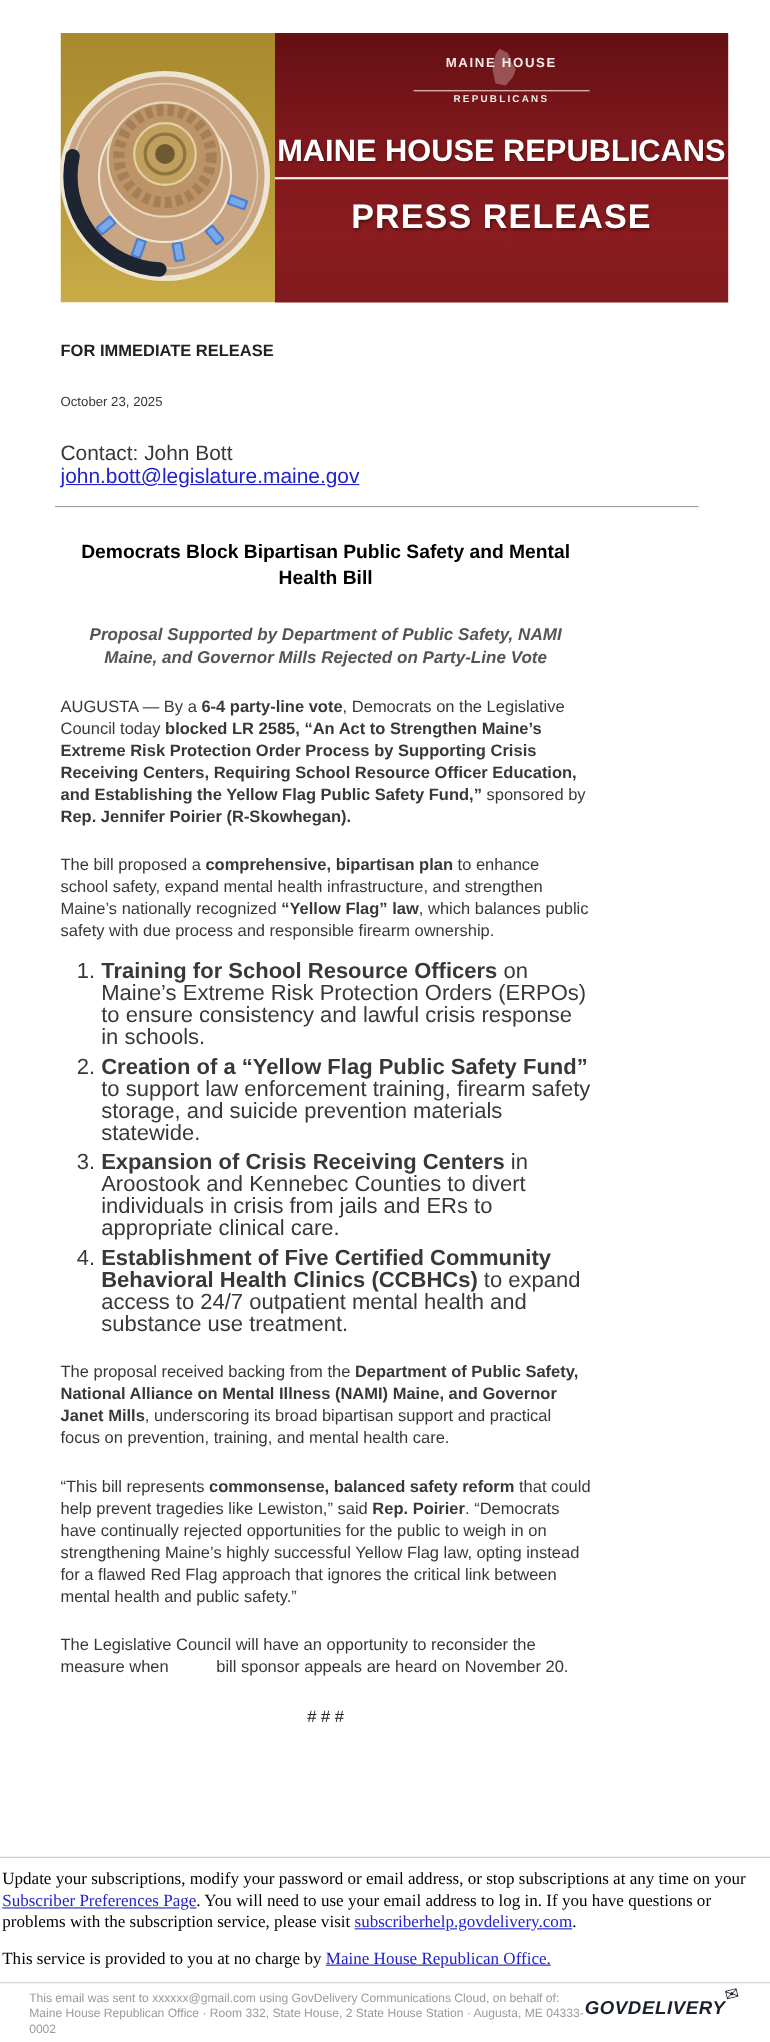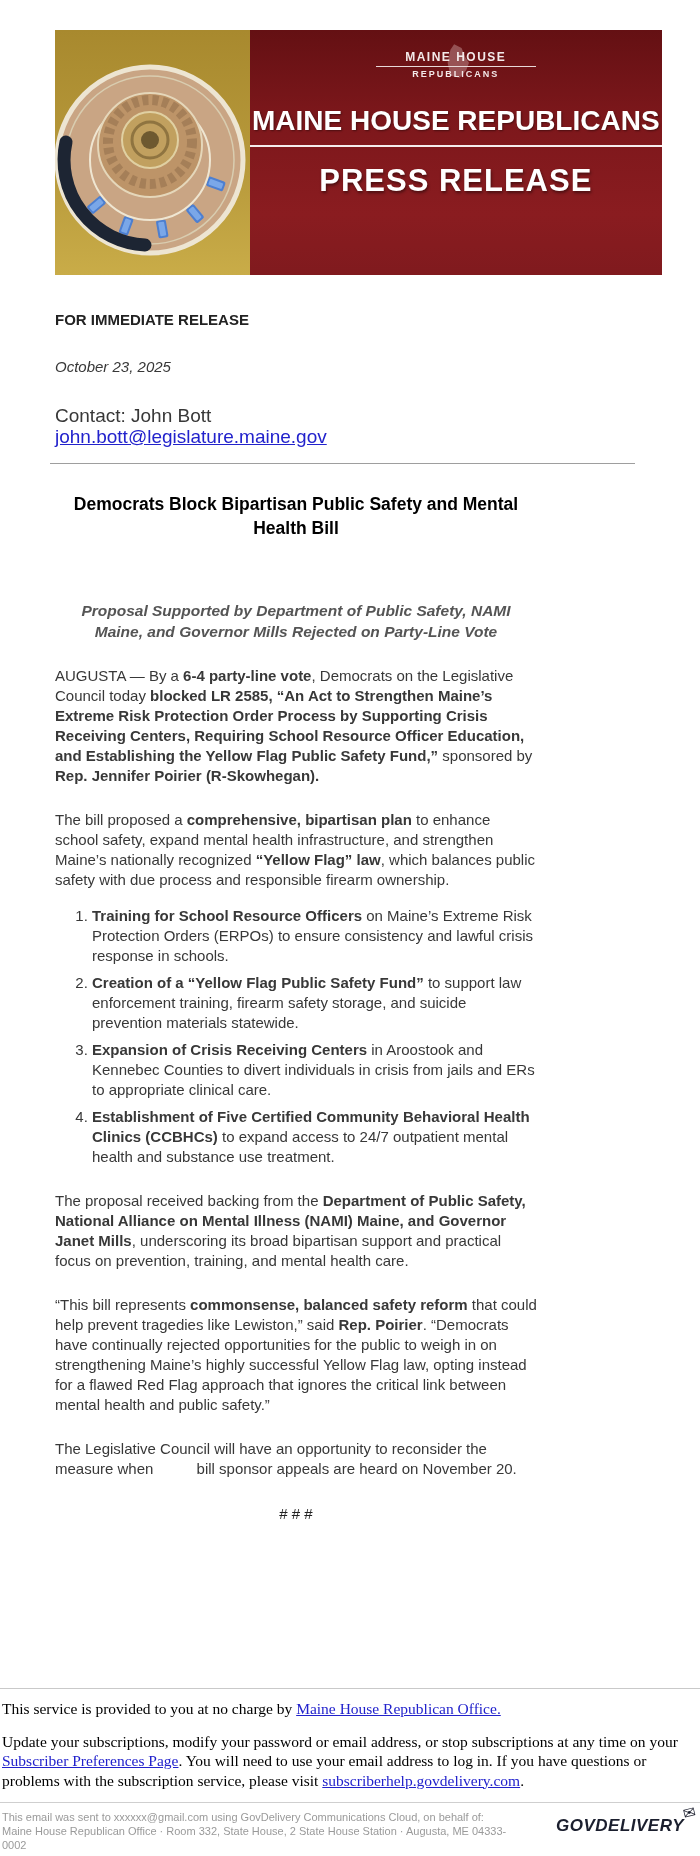--- a/index.html
+++ b/index.html
@@ -18,58 +18,58 @@
   .banner-photo { width: 195px; height: 245px; flex: 0 0 195px; }
   .banner-photo svg { display: block; }
   .banner-right {
     flex: 1; background: linear-gradient(180deg, #641013 0%, #7c171b 35%, #8a1c20 75%, #801a1e 100%);
     display: flex; flex-direction: column; align-items: center;
     padding-top: 20px; position: relative;
   }
   .logo { position: relative; text-align: center; color: #f3e9e9; width: 160px; }
   .logo svg { position: absolute; left: 50%; top: -6px; transform: translateX(-50%); opacity: .35; }
   .logo-top { font-size: 12px; font-weight: bold; letter-spacing: 1.5px;
-    border-bottom: 1px solid #e8d8d8; padding-bottom: 2px; position: relative; }
+    border-bottom: 1px solid #e8d8d8; padding-bottom: 18px; position: relative; }
   .logo-bottom { font-size: 9px; font-weight: bold; letter-spacing: 2px; padding-top: 2px; position: relative; }
   .banner-headline {
     margin-top: 26px; color: #fff; font-weight: bold; font-size: 28px; letter-spacing: 0px;
     border-bottom: 2px solid #f5eded; padding: 0 2px 8px 2px; white-space: nowrap;
     text-shadow: 1px 1px 2px rgba(0,0,0,.4);
   }
   .banner-subheadline {
     margin-top: 16px; color: #fff; font-weight: bold; font-size: 31px; letter-spacing: 1px;
     text-shadow: 1px 2px 3px rgba(0,0,0,.45); white-space: nowrap;
   }
 
   
   .release-label { font-weight: bold; font-size: 15px; color: #222; margin: 36px 0 10px 0; }
-  .date { font-size: 15px; margin: 30px 0 0 0; font-style: italic; }
+  .date { font-size: 12px; margin: 30px 0 0 0; }
   .contact { font-size: 19px; margin: 30px 0 0 0; line-height: 21px; }
   a.lnk, .rich a { color: #2222cc; text-decoration: underline; cursor: pointer; }
   .hr1 { border: none; border-top: 1px solid #9e9e9e; width: 585px; margin: 16px 0 0 -5px; }
 
   
   h1 { font-size: 17.5px; line-height: 24px; font-weight: bold; color: #000000;
        text-align: center; margin: 28px 10px 0 10px; }
   h2 { font-size: 15.5px; line-height: 21px; font-weight: bold; font-style: italic; color: #555;
-       text-align: center; margin: 60px 4px 0 4px; }
+       text-align: center; margin: 30px 4px 0 4px; }
   .para { font-size: 15px; line-height: 20px; margin: 24px 0 0 0; }
   .bold-head { font-weight: bold; color: #222; }
   ol { margin: 16px 0 0 0; padding-left: 37px; }
-  ol li { font-size: 15px; line-height: 20px; margin-bottom: 7px; }
+  ol li { font-size: 20px; line-height: 20px; margin-bottom: 7px; }
   .hashes { text-align: center; font-size: 15px; margin: 26px 0 0 0; color: #222; }
 
   
   .hr-full { border: none; border-top: 1px solid #c9c9c9; width: 700px; margin: 0; }
   .footer { font-family: "Liberation Serif", serif; font-size: 15.5px; line-height: 19.5px;
             color: #000; padding: 10px 2px 0 2px; }
   .footer p { margin: 0 0 0 0; }
   .footer p + p { margin-top: 13px; }
   .hr-bottom { margin-top: 12px; border-top-color: #cfcfcf; }
-  .sent-row { display: flex; justify-content: space-between; align-items: flex-start;
+  .sent-row { display: flex; justify-content: center; align-items: flex-start;
               padding: 7px 6px 0 2px; }
   .sent-info { width: 505px; font-size: 11px; line-height: 14px; color: #9a9a9a; }
   .gd-logo { position: relative; margin-top: 6px; padding-right: 10px; }
   .gd-text { font-size: 17px; font-weight: 900; font-style: italic; letter-spacing: .5px;
              color: #1b1f2e; }
   .gd-envelope { position: absolute; right: -2px; top: -12px; font-size: 15px; color: #1b1f2e;
                  transform: rotate(-14deg); font-style: normal; }
 </style>
 </head>
 <body>
@@ -154,22 +154,22 @@
     </ol>
     <p class="para rich"><span>The proposal received backing from the </span><span style="font-weight: bold;">Department of Public Safety, National Alliance on Mental Illness (NAMI) Maine, and Governor Janet Mills</span><span>, underscoring its broad bipartisan support and practical focus on prevention, training, and mental health care.</span></p>
     <p class="para rich"><span>“This bill represents </span><span style="font-weight: bold;">commonsense, balanced safety reform</span><span> that could help prevent tragedies like Lewiston,” said </span><span style="font-weight: bold;">Rep. Poirier</span><span>. “Democrats have continually rejected opportunities for the public to weigh in on strengthening Maine’s highly successful Yellow Flag law, opting instead for a flawed Red Flag approach that ignores the critical link between mental health and public safety.”</span></p>
     <p class="para rich"><span>The Legislative Council will have an opportunity to reconsider the measure when </span><span style="font-weight: normal; padding-left: 39px;">bill sponsor appeals are heard on November 20</span><span>.</span></p>
     <p class="hashes"># # #</p>
   </div>
 
   <hr class="hr-full">
 
   <div class="footer">
+    <p class="rich"><span>Update your subscriptions, modify your password or email address, or stop subscriptions at any time on your </span><a href="#">Subscriber Preferences Page</a><span>. You will need to use your email address to log in. If you have questions or problems with the subscription service, please visit </span><a href="#">subscriberhelp.govdelivery.com</a><span>.</span></p>
     <p class="rich"><span>This service is provided to you at no charge by </span><a href="#">Maine House Republican Office.</a></p>
-    <p class="rich"><span>Update your subscriptions, modify your password or email address, or stop subscriptions at any time on your </span><a href="#">Subscriber Preferences Page</a><span>. You will need to use your email address to log in. If you have questions or problems with the subscription service, please visit </span><a href="#">subscriberhelp.govdelivery.com</a><span>.</span></p>
   </div>
 
   <hr class="hr-full hr-bottom">
 
   <div class="sent-row">
     <div class="sent-info">This email was sent to xxxxxx@gmail.com using GovDelivery Communications Cloud, on behalf of: Maine House Republican Office · Room 332, State House, 2 State House Station · Augusta, ME 04333-0002</div>
     <div class="gd-logo">
       <span class="gd-text">GOVDELIVERY</span>
       <span class="gd-envelope">✉</span>
     </div>

